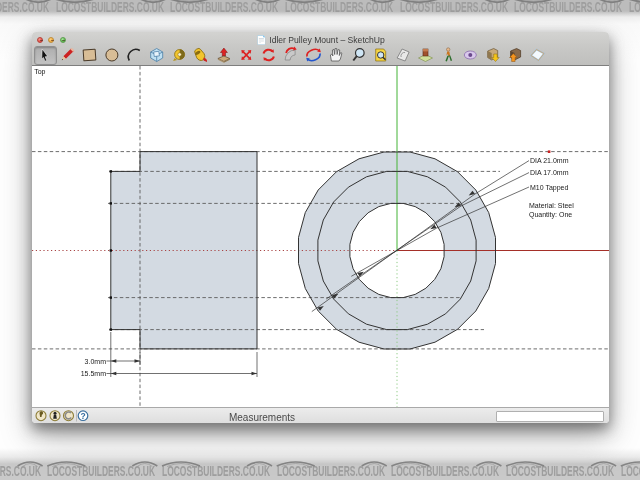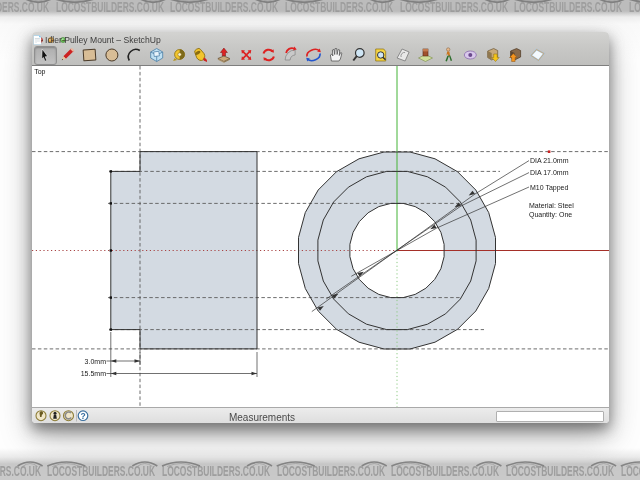--- a/index.html
+++ b/index.html
@@ -19,21 +19,21 @@
  box-shadow:0 6px 14px rgba(90,90,90,0.75),0 13px 32px rgba(100,100,100,0.5);
  background:#fff;}
 #chrome{position:absolute;left:0;top:0;width:577px;height:34px;border-radius:4px 4px 0 0;
  background:linear-gradient(to bottom,#d3d3d1,#c8c8c6 45%,#bfbfbd);
  border-bottom:1px solid #7e7e7e;box-sizing:border-box;}
 .tl{position:absolute;top:4.5px;width:6px;height:6px;border-radius:50%;box-sizing:border-box;}
 .tl i{position:absolute;left:1.5px;top:2.4px;width:3px;height:1.2px;background:rgba(60,30,20,0.55);border-radius:0.5px;}
 #tl1{left:5.4px;background:radial-gradient(circle at 35% 30%,#f89a93,#ec6156 45%,#d03b30);border:0.5px solid #b5423a;}
 #tl2{left:16.4px;background:radial-gradient(circle at 35% 30%,#fcd788,#f5b14d 45%,#e0962b);border:0.5px solid #c08e38;}
 #tl3{left:27.5px;background:radial-gradient(circle at 35% 30%,#b5ecab,#6cc25b 45%,#4ca13c);border:0.5px solid #5d9e50;}
-#title{position:absolute;top:2.5px;left:0;width:577px;text-align:left;font-size:8.6px;color:#3c3c3c;}
+#title{position:absolute;top:2.5px;left:0;width:577px;text-align:center;font-size:8.6px;color:#3c3c3c;}
 #selbtn{position:absolute;left:2px;top:14px;width:23px;height:19px;border-radius:3px;
  background:linear-gradient(to bottom,#aeaeae,#c2c2c2);box-shadow:inset 0 1px 2px rgba(0,0,0,0.25);border:0.5px solid #8f8f8f;box-sizing:border-box;}
 #toolbar{position:absolute;left:0;top:13px;width:577px;height:21px;}
 #canvas{position:absolute;left:0;top:34px;width:577px;height:341px;background:#fff;}
 #statusbar{position:absolute;left:0;top:375px;width:577px;height:16px;border-radius:0 0 4px 4px;
  background:linear-gradient(to bottom,#ececec,#dedede);border-top:1px solid #a9a9a9;box-sizing:border-box;}
 #stattext{position:absolute;left:59px;top:4px;font-size:7.5px;font-weight:bold;color:#111;}
 #measlbl{position:absolute;left:0px;top:4px;width:460px;text-align:center;font-size:10px;color:#4a4a4a;}
 #measbox{position:absolute;left:464px;top:2.5px;width:106px;height:9px;background:#fff;border:1px solid #b0b0b0;border-radius:1px;}
 </style>

